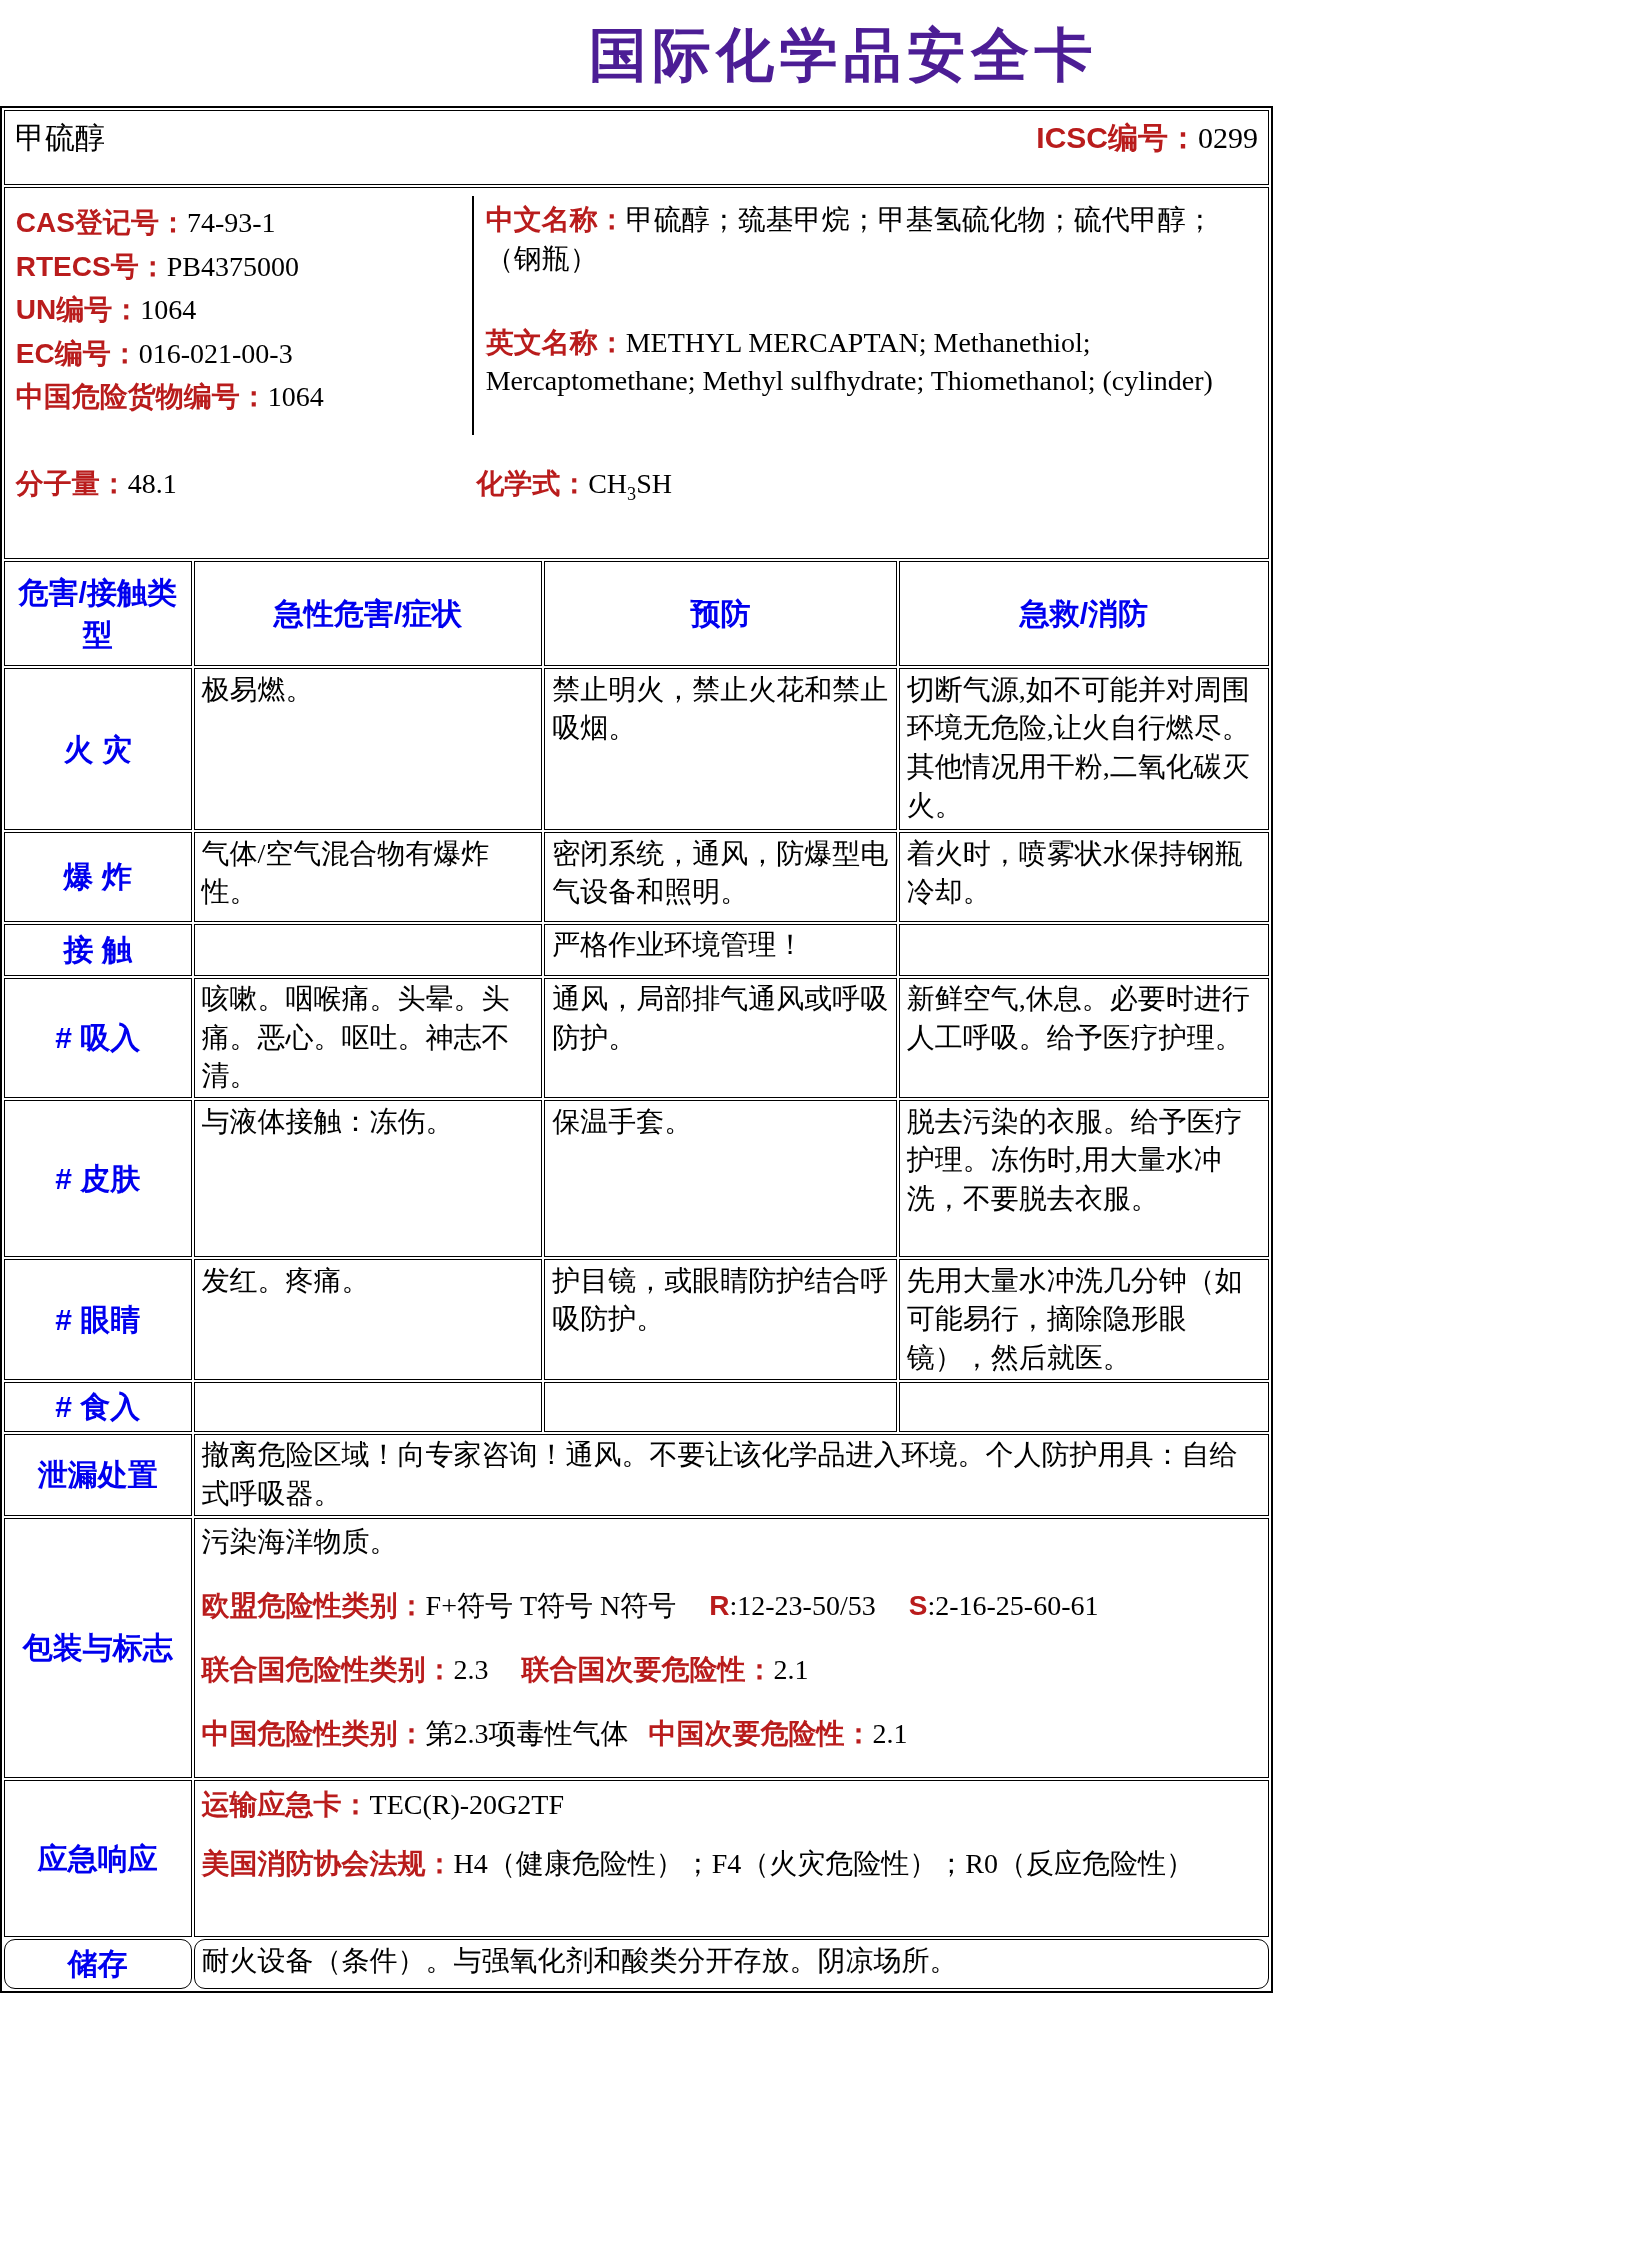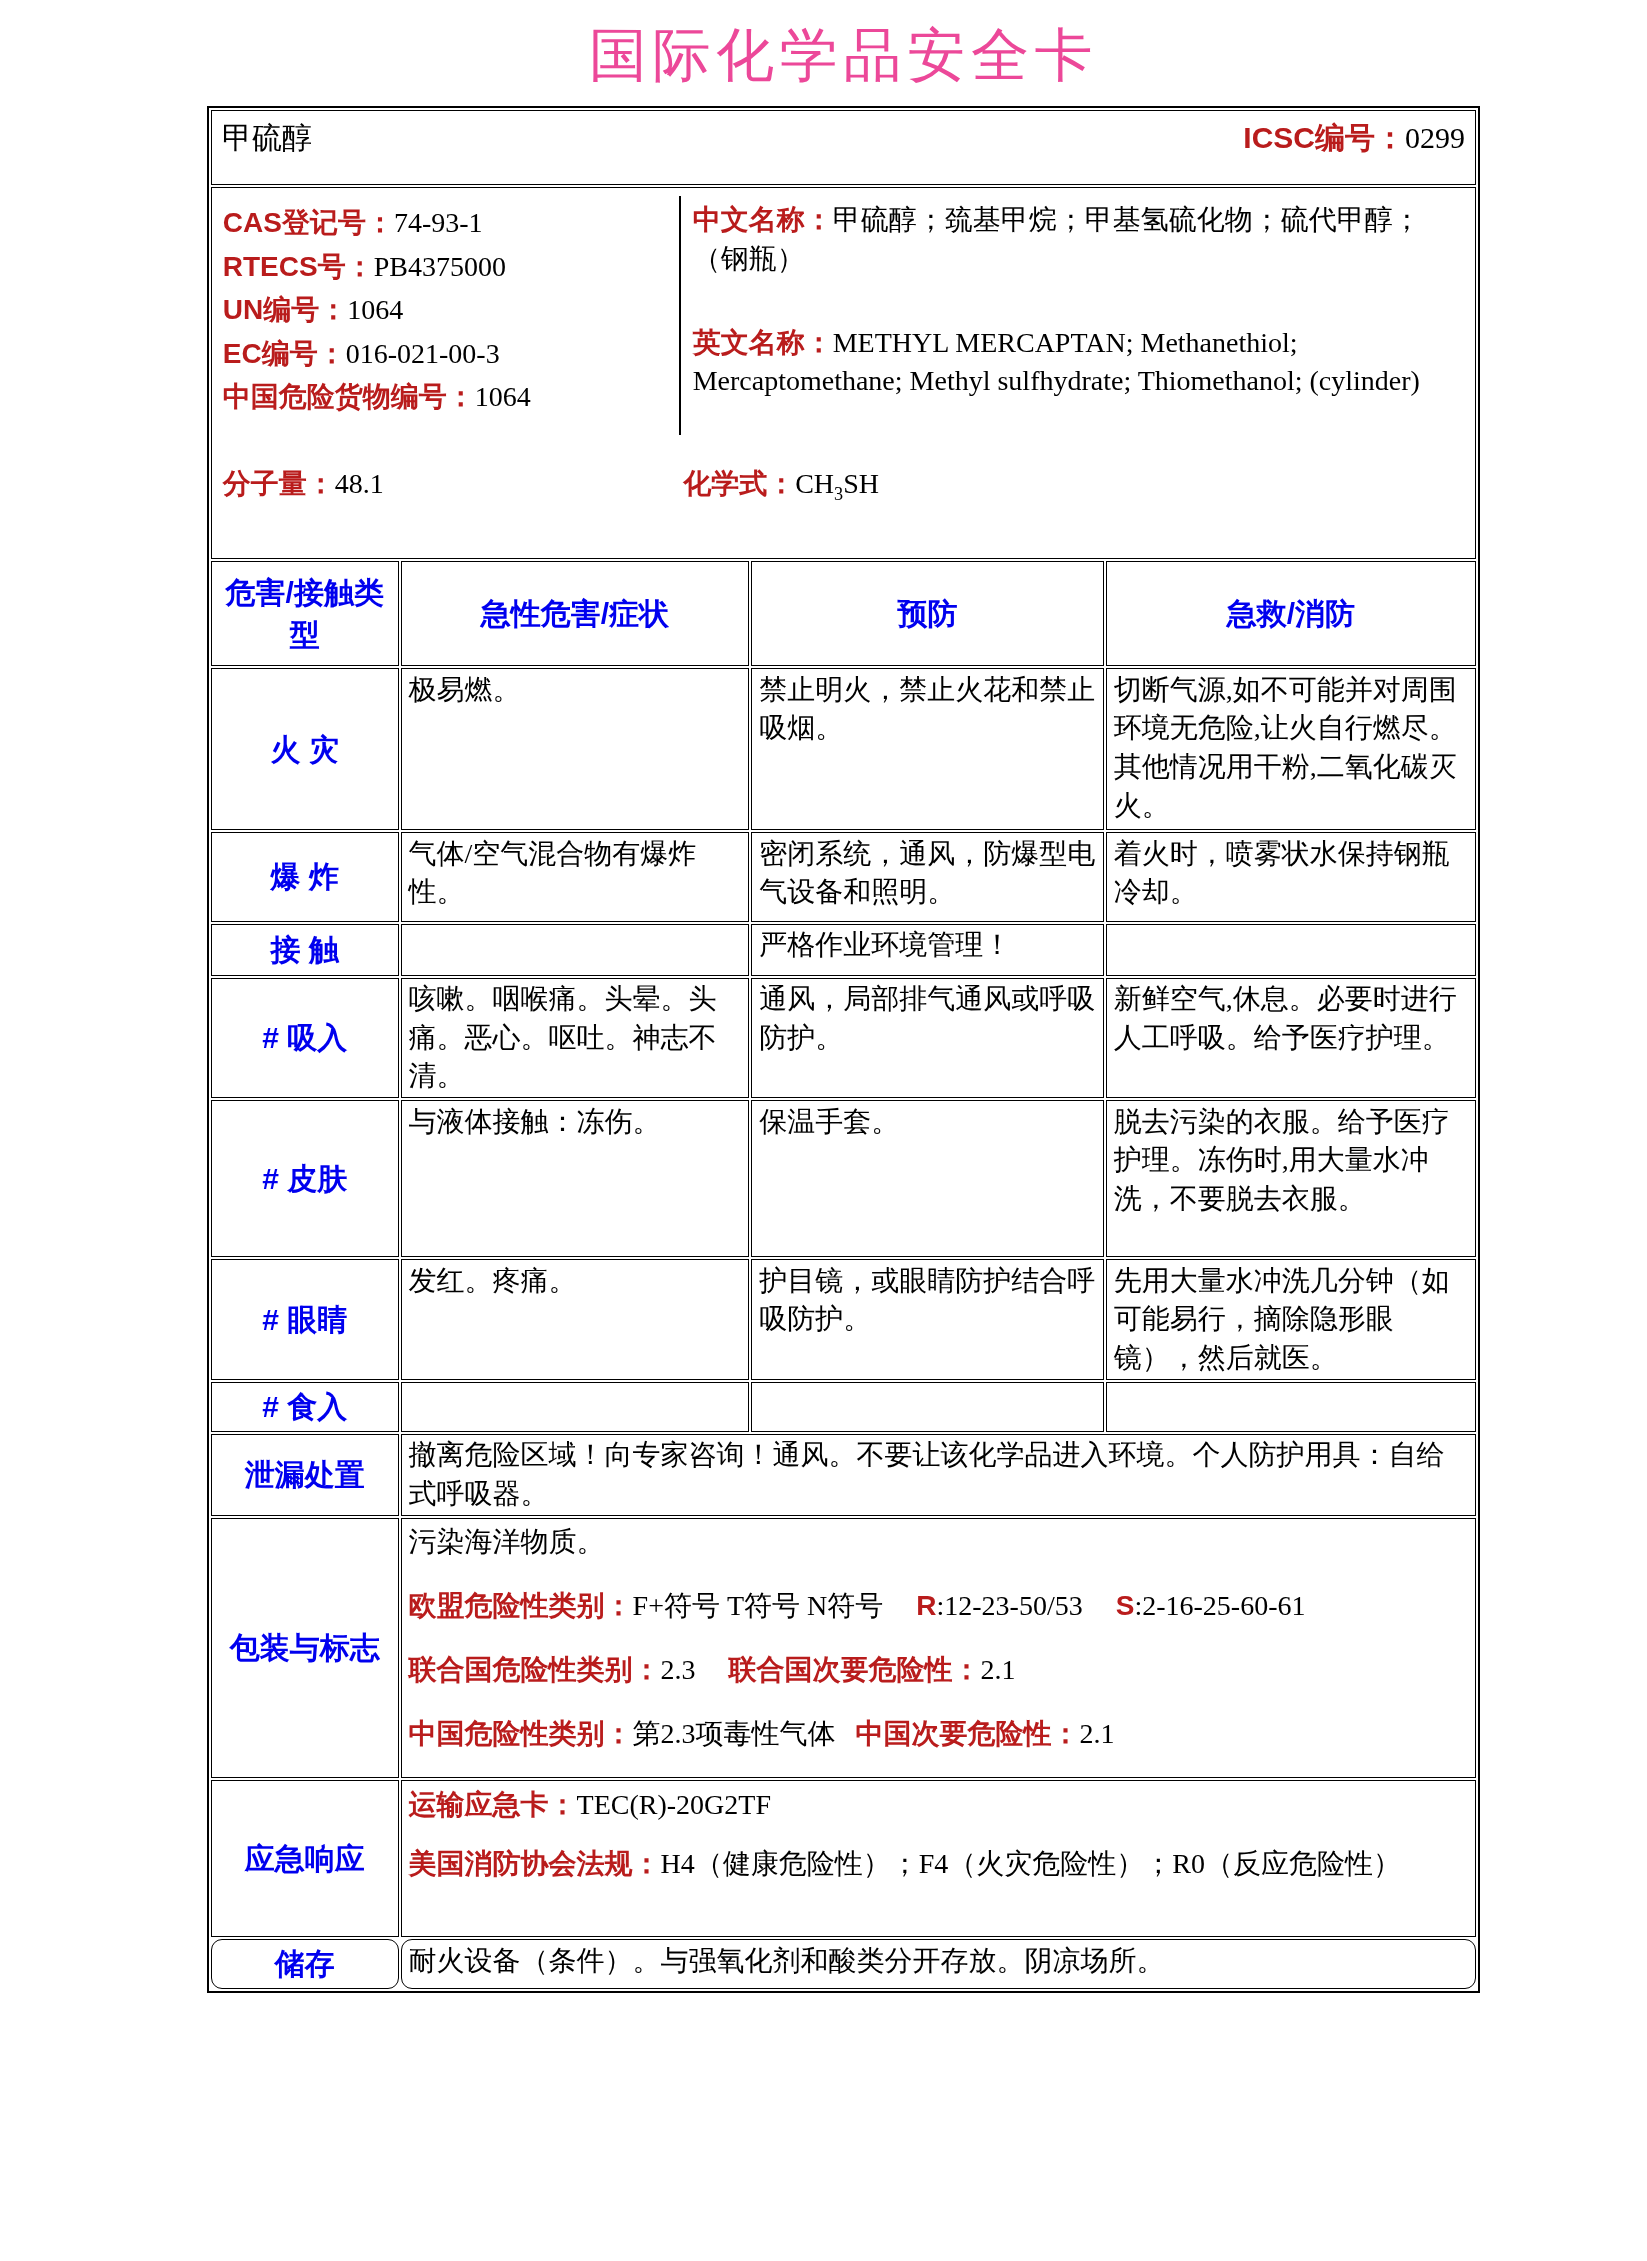--- a/index.html
+++ b/index.html
@@ -11,28 +11,27 @@
     width: 1648px;
     min-height: 2261px;
     font-family: "Liberation Serif", "DejaVu Serif", serif;
     font-size: 28px;
     color: #000000;
   }
   .page-title {
     margin: 17px 0 11.3px 207px;
     width: 1273px;
     text-align: center;
-    color: #ec4899;
-    font-family: "Liberation Sans", "DejaVu Sans", sans-serif;
-    font-weight: normal;
+    color: #4c1d95;
+    font-family: "Liberation Sans", "DejaVu Sans", sans-serif;
+    font-weight: bold;
     font-size: 58px;
     letter-spacing: 5.7px;
   }
   table.card {
-    margin-left: 207px;
     width: 1273px;
     table-layout: fixed;
     border: 2.8px solid #000000;
     border-collapse: separate;
     border-spacing: 2.1px;
     background: #ffffff;
   }
   td {
     border: 1.4px solid #000000;
     padding: 1.4px 7px;

